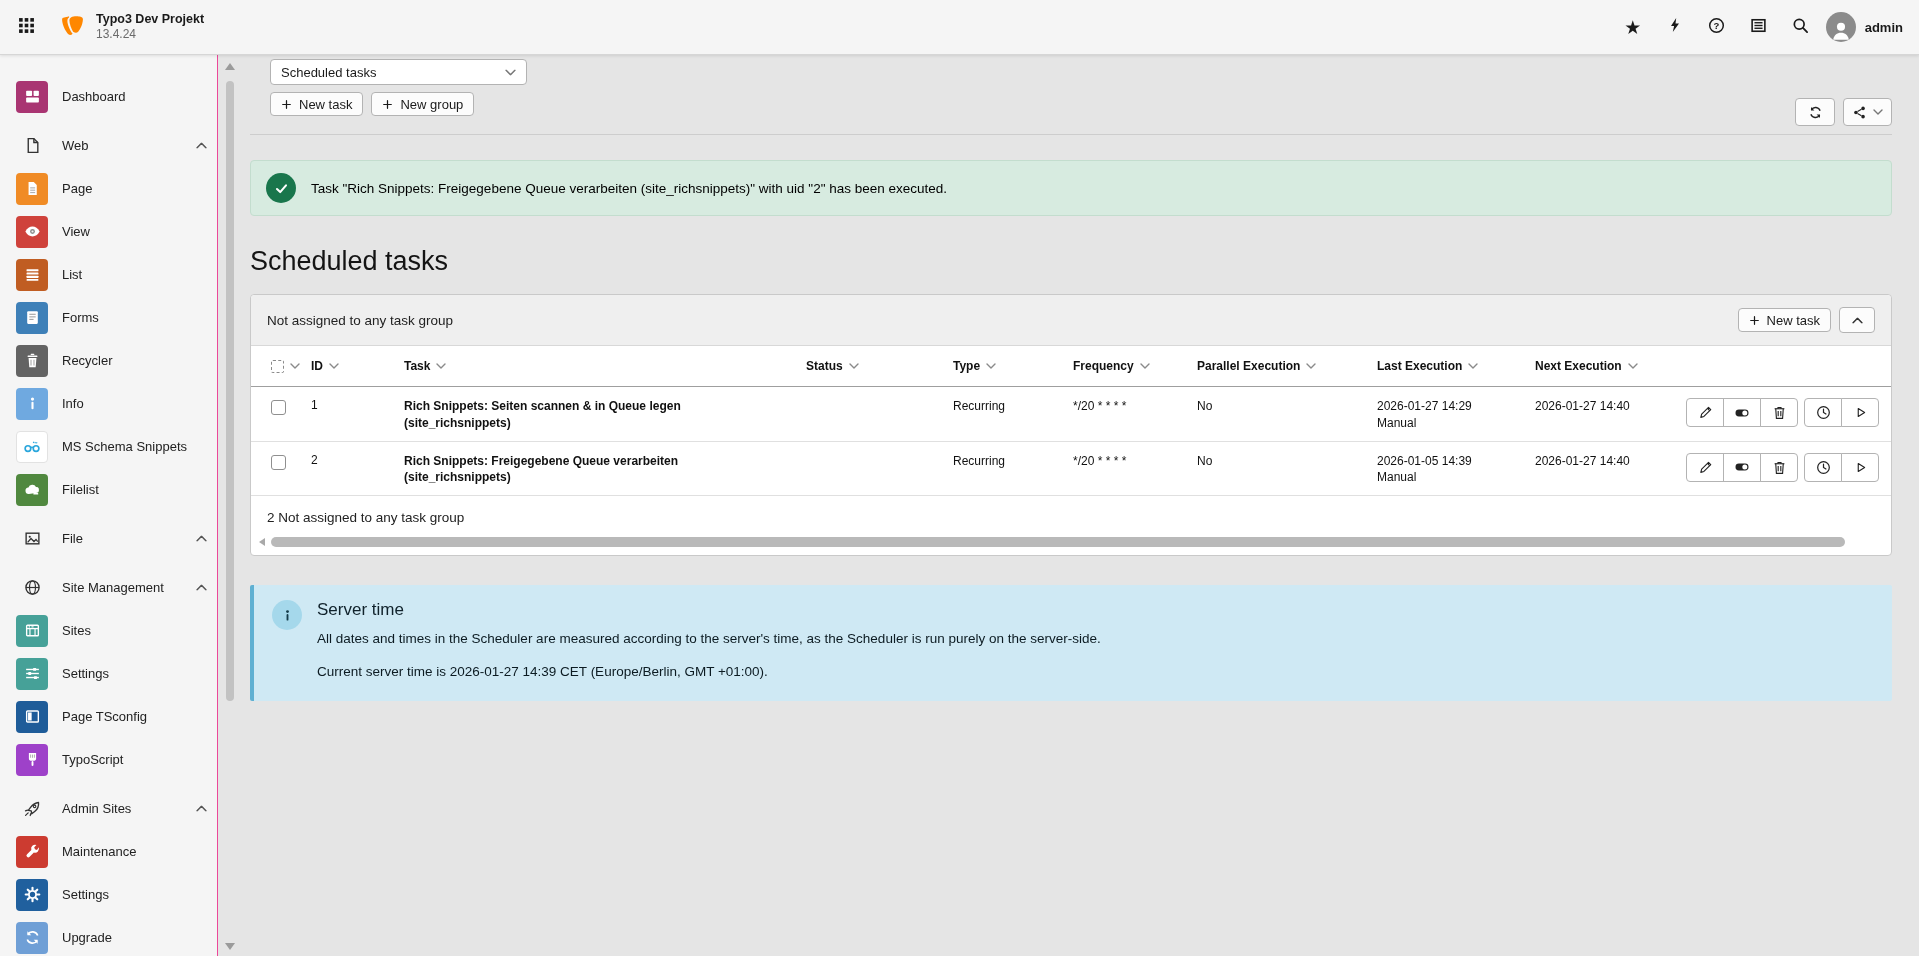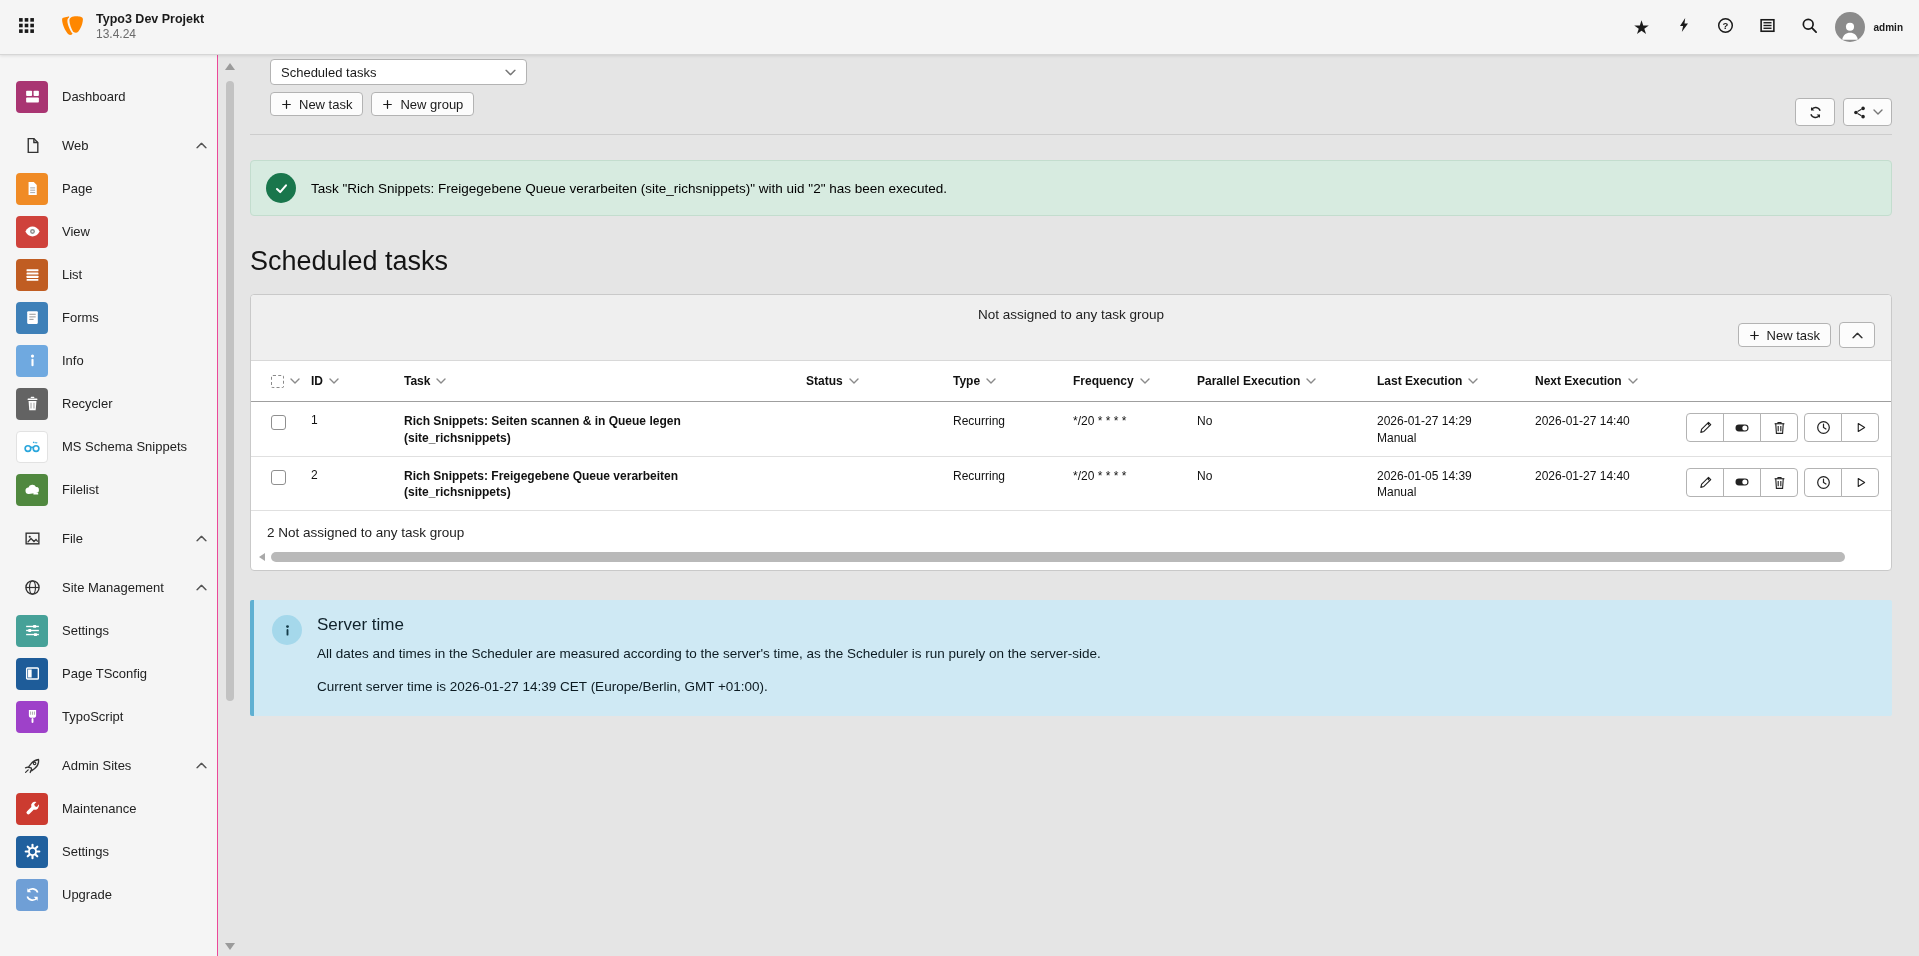--- a/index.html
+++ b/index.html
@@ -10,21 +10,21 @@
   .topbar { height:55px; background:#f5f5f5; border-bottom:1px solid #d6d6d6; box-shadow:0 1px 3px rgba(0,0,0,.10); display:flex; align-items:center; position:relative; z-index:5; }
   .modules-btn { width:52px; height:54px; display:flex; align-items:center; justify-content:center; color:#1a1a1a; cursor:pointer; }
   .brand { display:flex; align-items:center; gap:11px; padding-left:8px; cursor:pointer; }
   .brand-title { font-size:12.5px; font-weight:bold; color:#1a1a1a; line-height:1.25; }
   .brand-version { font-size:12px; color:#6a6a6a; line-height:1.25; }
   .topbar-right { margin-left:auto; display:flex; align-items:center; padding-right:16px; }
   .tb-btn { width:42px; height:42px; display:flex; align-items:center; justify-content:center; color:#1a1a1a; cursor:pointer; border-radius:3px; }
   .tb-star { font-size:19px; line-height:1; }
   .usermenu { display:flex; align-items:center; gap:9px; margin-left:4px; cursor:pointer; }
   .avatar { width:30px; height:30px; border-radius:50%; background:#8b8b8b; display:flex; align-items:flex-end; justify-content:center; overflow:hidden; }
-  .username { font-size:10px; font-weight:bold; color:#1a1a1a; }
+  .username { font-size:13px; font-weight:bold; color:#1a1a1a; }
 
   
   .scaffold { display:flex; height:901px; position:relative; }
 
   
   .sidebar { width:218px; background:#f5f5f5; border-right:1px solid #ec4899; padding-top:20px; flex:none; overflow:hidden; }
   .sb-item { display:flex; align-items:center; gap:14px; height:43px; padding:0 10px 0 16px; cursor:pointer; }
   .sb-item.section { margin-top:6px; }
   .tile { width:32px; height:32px; border-radius:4px; display:flex; align-items:center; justify-content:center; flex:none; color:#fff; }
   .tile.light { border:1px solid #e2e2e2; background:#fff; color:#2aa6dc; }
@@ -53,21 +53,21 @@
 
   
   .flash { margin-top:25px; background:#d7ebe0; border:1px solid #c3ddce; border-radius:4px; display:flex; align-items:center; gap:15px; padding:12px 15px; }
   .flash-icon { width:30px; height:30px; border-radius:50%; color:#fff; display:flex; align-items:center; justify-content:center; flex:none; }
   .flash-text { font-size:13.5px; color:#000; }
 
   .page-title { font-size:27px; font-weight:500; color:#141414; margin:30px 0 17px; }
 
   
   .panel { background:#fff; border:1px solid #c9c9c9; border-radius:4px; }
-  .panel-heading { display:flex; align-items:center; background:#efefef; border-bottom:1px solid #d8d8d8; border-radius:4px 4px 0 0; padding:12px 16px;flex-direction:column; }
+  .panel-heading { display:flex; align-items:center; background:#efefef; border-bottom:1px solid #d8d8d8; border-radius:4px 4px 0 0; padding:12px 16px; }
   .panel-heading-title { font-size:13.5px; color:#222; }
   .panel-heading-actions { margin-left:auto; display:flex; gap:8px; align-items:center; }
   .collapse-btn { width:36px; height:26px; display:inline-flex; align-items:center; justify-content:center; background:#fcfcfc; border:1px solid #b3b3b3; border-radius:4px; color:#333; cursor:pointer; }
 
   .tbl { width:100%; font-size:12px; }
   .tbl-row { display:flex; align-items:flex-start; padding:0 12px 0 0; }
   .tbl-head { font-weight:bold; border-bottom:1px solid #9f9f9f; align-items:center; height:41px; }
   .tbl-body-row { border-bottom:1px solid #e0e0e0; min-height:50px; padding-top:11px; padding-bottom:9px; }
   .c-check { width:60px; padding-left:20px; flex:none; display:flex; align-items:center; gap:6px; }
   .c-id { width:93px; flex:none; }
@@ -446,34 +446,34 @@
     </div>
     <div class="sb-item">
       <span class="tile" style="background-color: rgb(62, 128, 184);">
           <svg width="17" height="17">
             <use href="#s-form"></use>
           </svg>
         </span>
       <span class="sb-label">Forms</span>
     </div>
     <div class="sb-item">
+      <span class="tile" style="background-color: rgb(99, 99, 99);">
+          <svg width="17" height="17">
+            <use href="#s-trash"></use>
+          </svg>
+        </span>
+      <span class="sb-label">Recycler</span>
+    </div>
+    <div class="sb-item">
       <span class="tile" style="background-color: rgb(111, 169, 224);">
           <svg width="17" height="17">
             <use href="#s-info-i"></use>
           </svg>
         </span>
       <span class="sb-label">Info</span>
-    </div>
-    <div class="sb-item">
-      <span class="tile" style="background-color: rgb(99, 99, 99);">
-          <svg width="17" height="17">
-            <use href="#s-trash"></use>
-          </svg>
-        </span>
-      <span class="sb-label">Recycler</span>
     </div>
     <div class="sb-item">
       <span class="tile light">
           <svg width="18" height="18">
             <use href="#s-glasses"></use>
           </svg>
         </span>
       <span class="sb-label">MS Schema Snippets</span>
     </div>
     <div class="sb-item">
@@ -502,20 +502,28 @@
           <svg width="17" height="17">
             <use href="#s-globe"></use>
           </svg>
         </span>
       <span class="sb-label">Site Management</span>
       <span class="sb-chev">
           <svg width="11" height="7" viewBox="0 0 10 6">
             <use href="#s-chev-u"></use>
           </svg>
         </span>
+    </div>
+    <div class="sb-item">
+      <span class="tile" style="background-color: rgb(70, 161, 152);">
+          <svg width="17" height="17">
+            <use href="#s-kiosk"></use>
+          </svg>
+        </span>
+      <span class="sb-label">Sites</span>
     </div>
     <div class="sb-item">
       <span class="tile" style="background-color: rgb(70, 161, 152);">
           <svg width="17" height="17">
             <use href="#s-sliders"></use>
           </svg>
         </span>
       <span class="sb-label">Settings</span>
     </div>
     <div class="sb-item">

